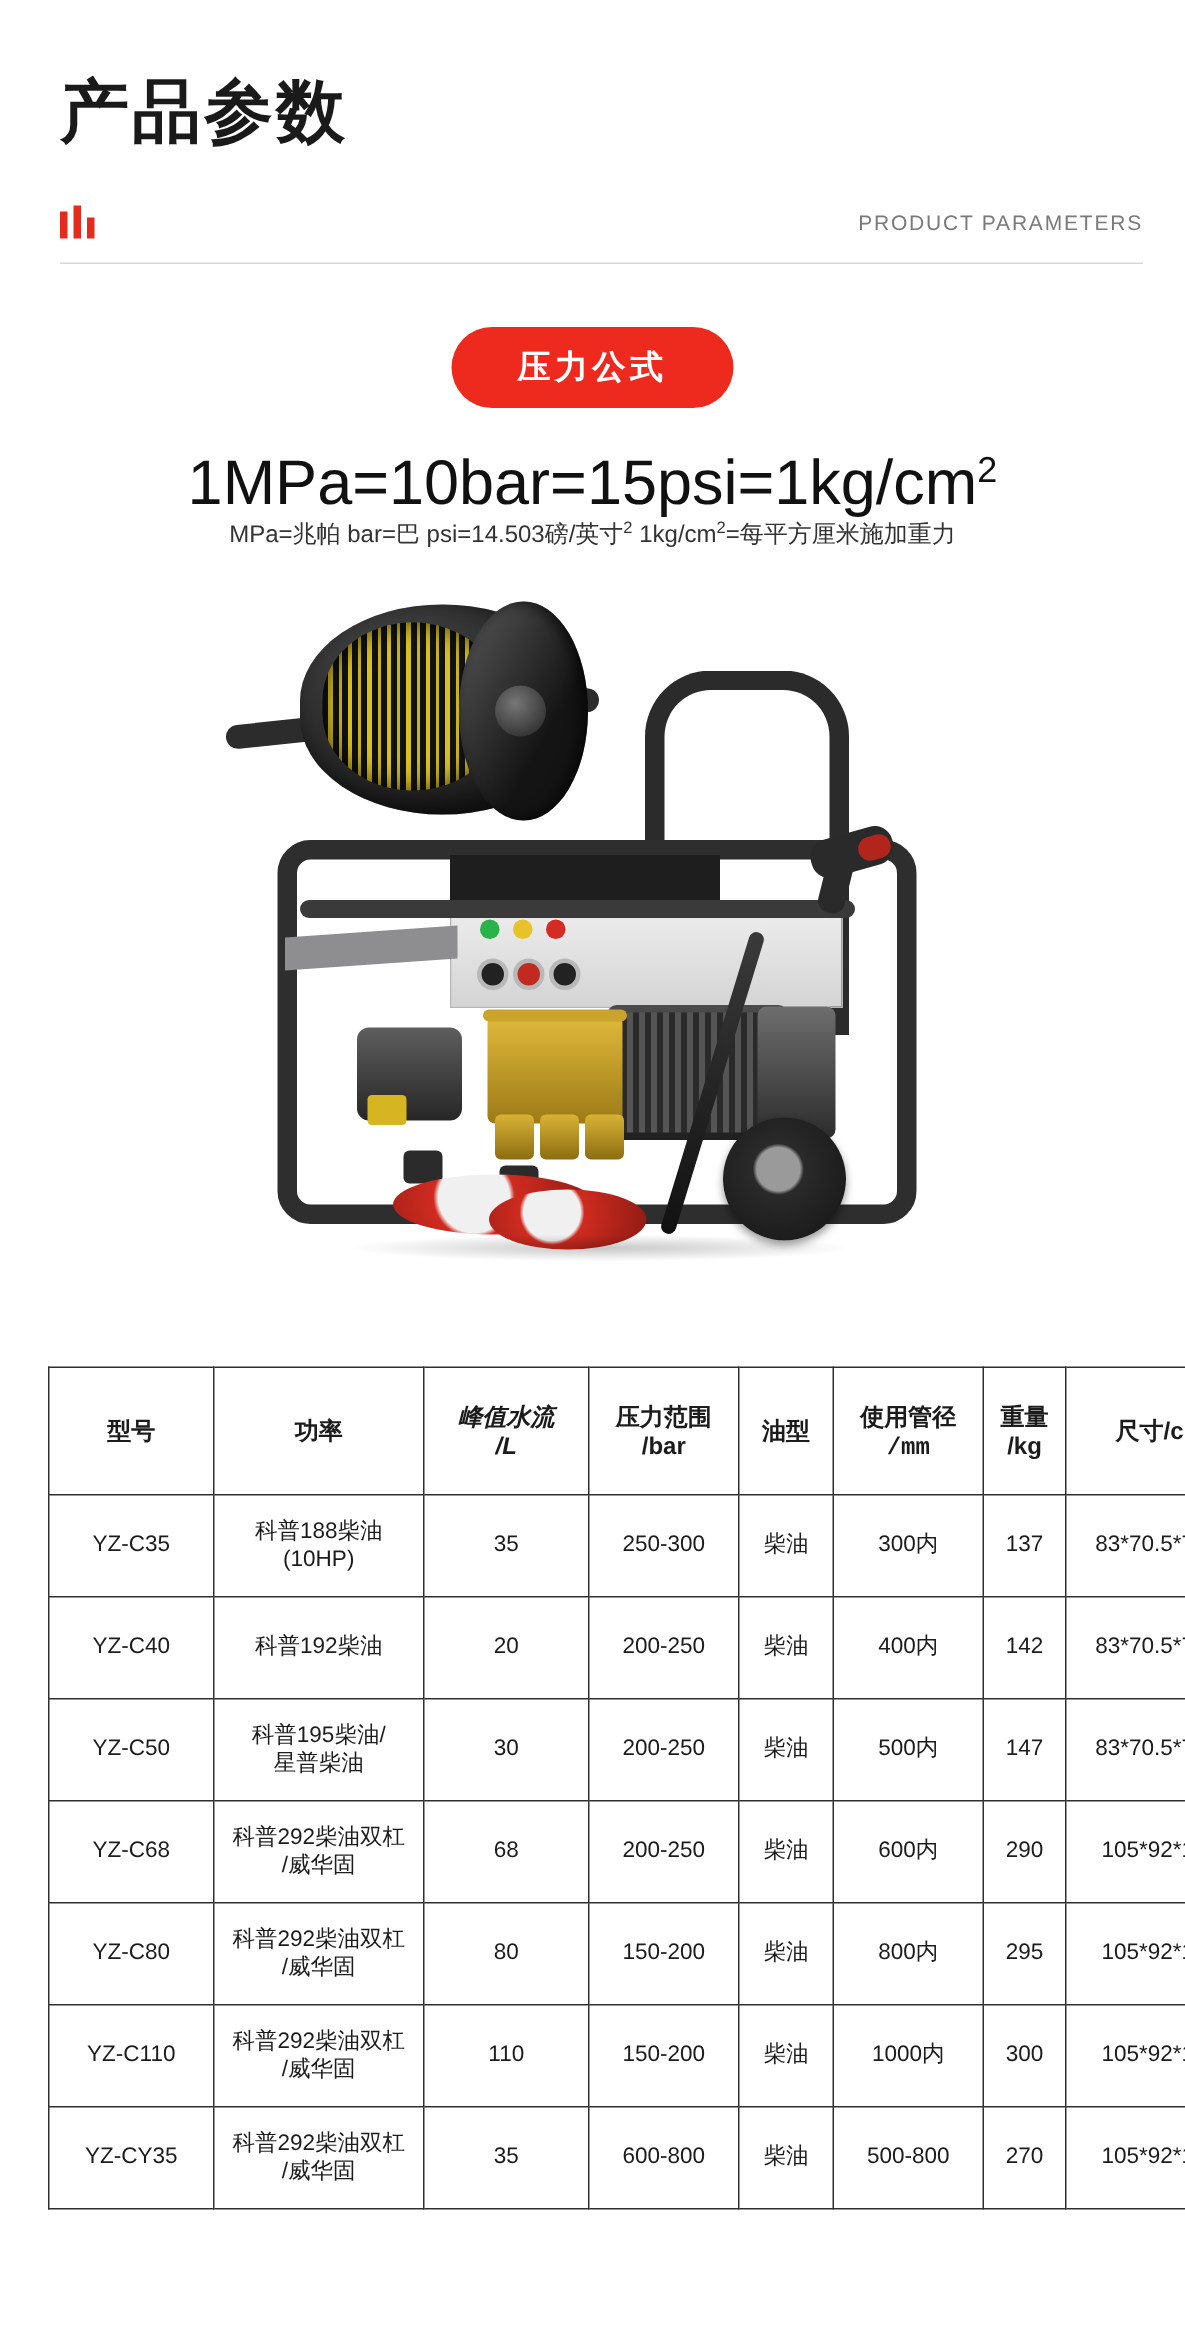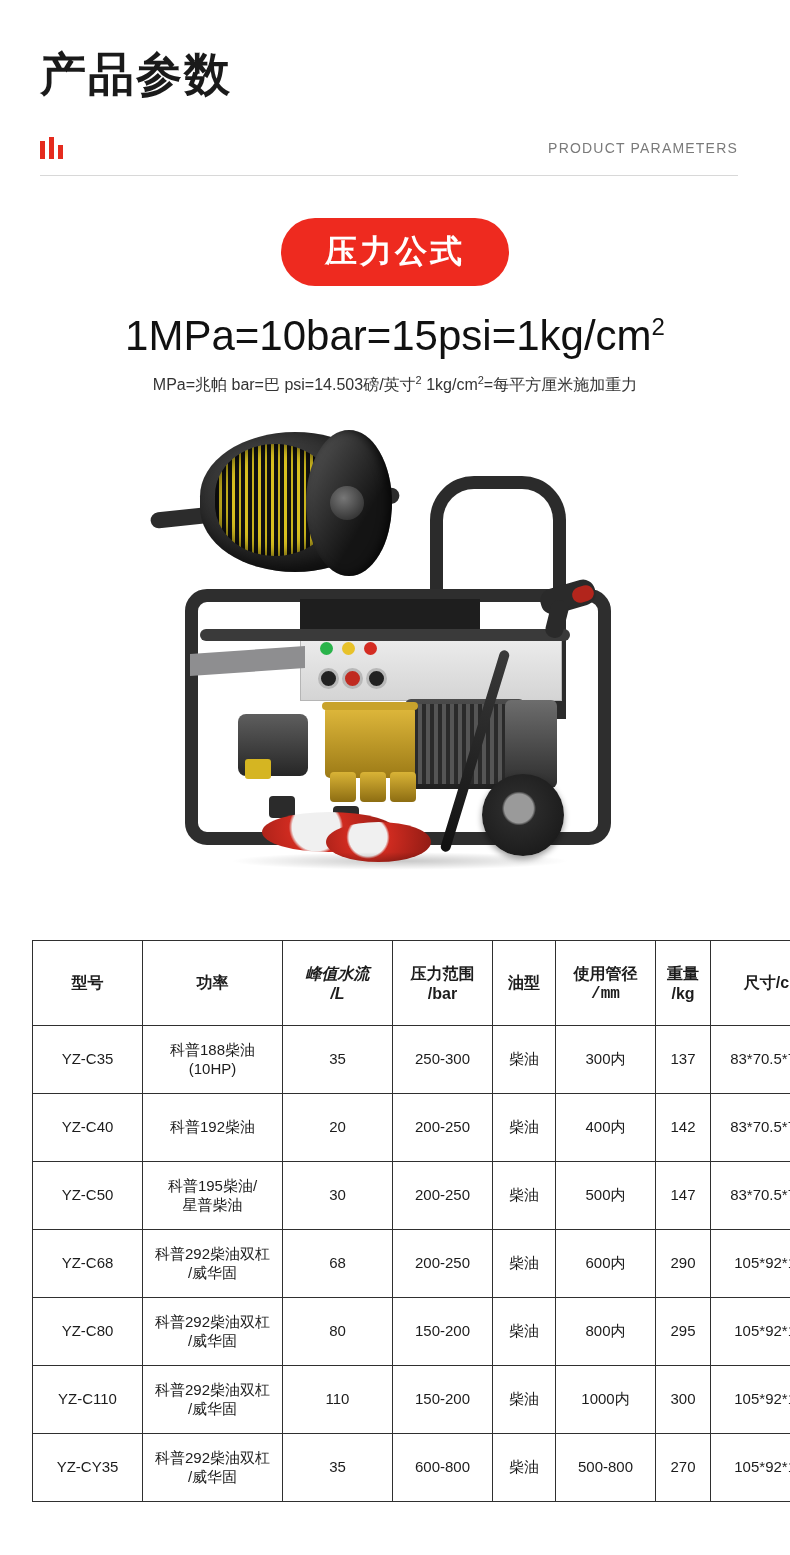--- a/index.html
+++ b/index.html
@@ -11,21 +11,21 @@
     width: 790px;
     height: 1555px;
     font-family: "Liberation Sans", sans-serif;
     color: #222;
     position: relative;
     overflow: hidden;
   }
 
   
   .header {
-    padding: 48px 52px 0 40px;
+    padding: 48px 28px 0 40px;
     border-radius: 25px;
   }
   .title-cn {
     font-size: 46px;
     font-weight: bold;
     letter-spacing: 2px;
     color: #1a1a1a;
     line-height: 1.15;
     margin: 0;
   }
@@ -61,39 +61,39 @@
 
   
   .formula-wrap {
     text-align: center;
     margin-top: 42px;
   }
   .pill {
     display: inline-block;
     background: #ee2a1f;
     color: #fff;
-    font-size: 32px;
+    font-size: 22px;
     font-weight: bold;
     letter-spacing: 3px;
     padding: 12px 44px;
     border-radius: 34px;
   }
   .formula {
     margin-top: 26px;
     font-size: 42px;
     color: #111;
     letter-spacing: 0px;
     font-weight: normal;
   }
   .formula sup {
     font-size: 24px;
     vertical-align: super;
   }
   .formula-note {
-    margin-top: 14px;
+    margin-top: 0;
     font-size: 16px;
     color: #333;
   }
   .formula-note sup { font-size: 11px; }
 
   
   .product-img {
     position: relative;
     width: 790px;
     height: 520px;

